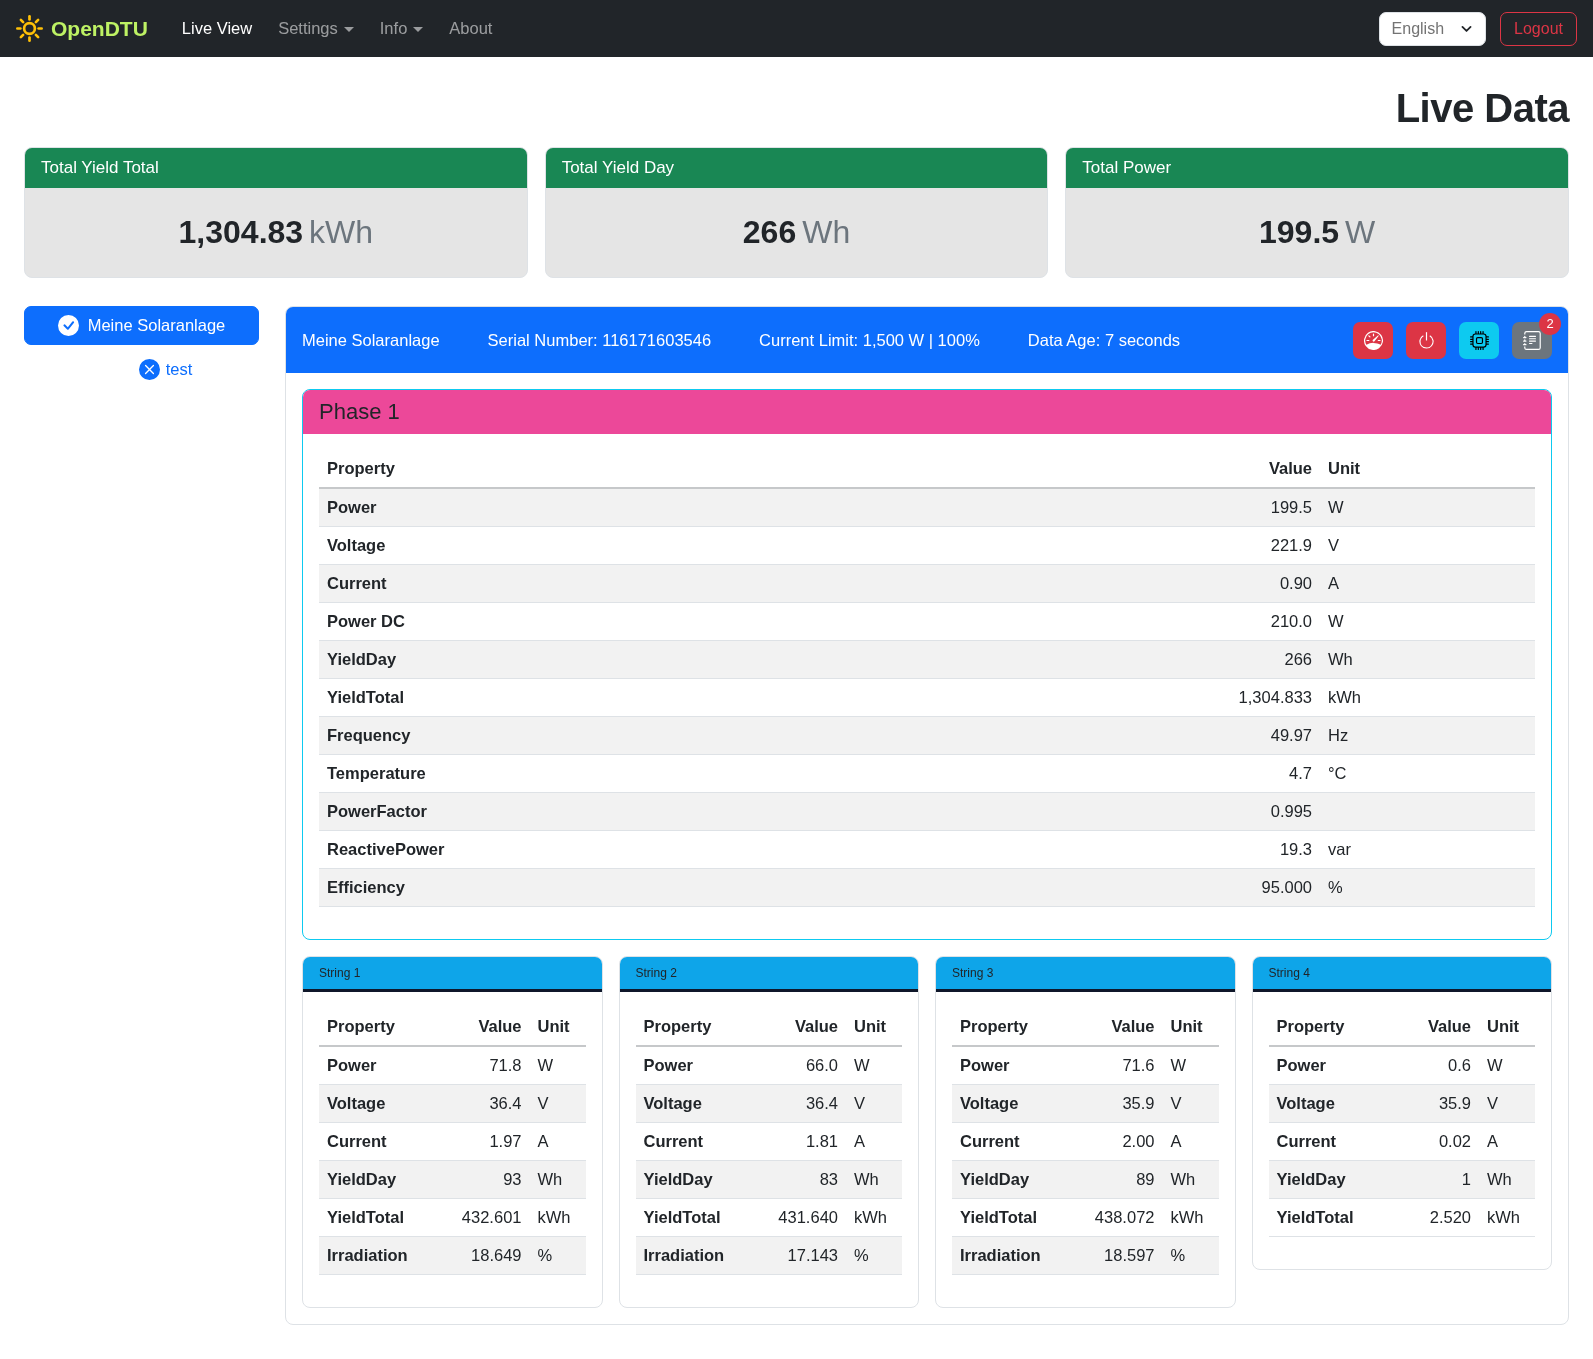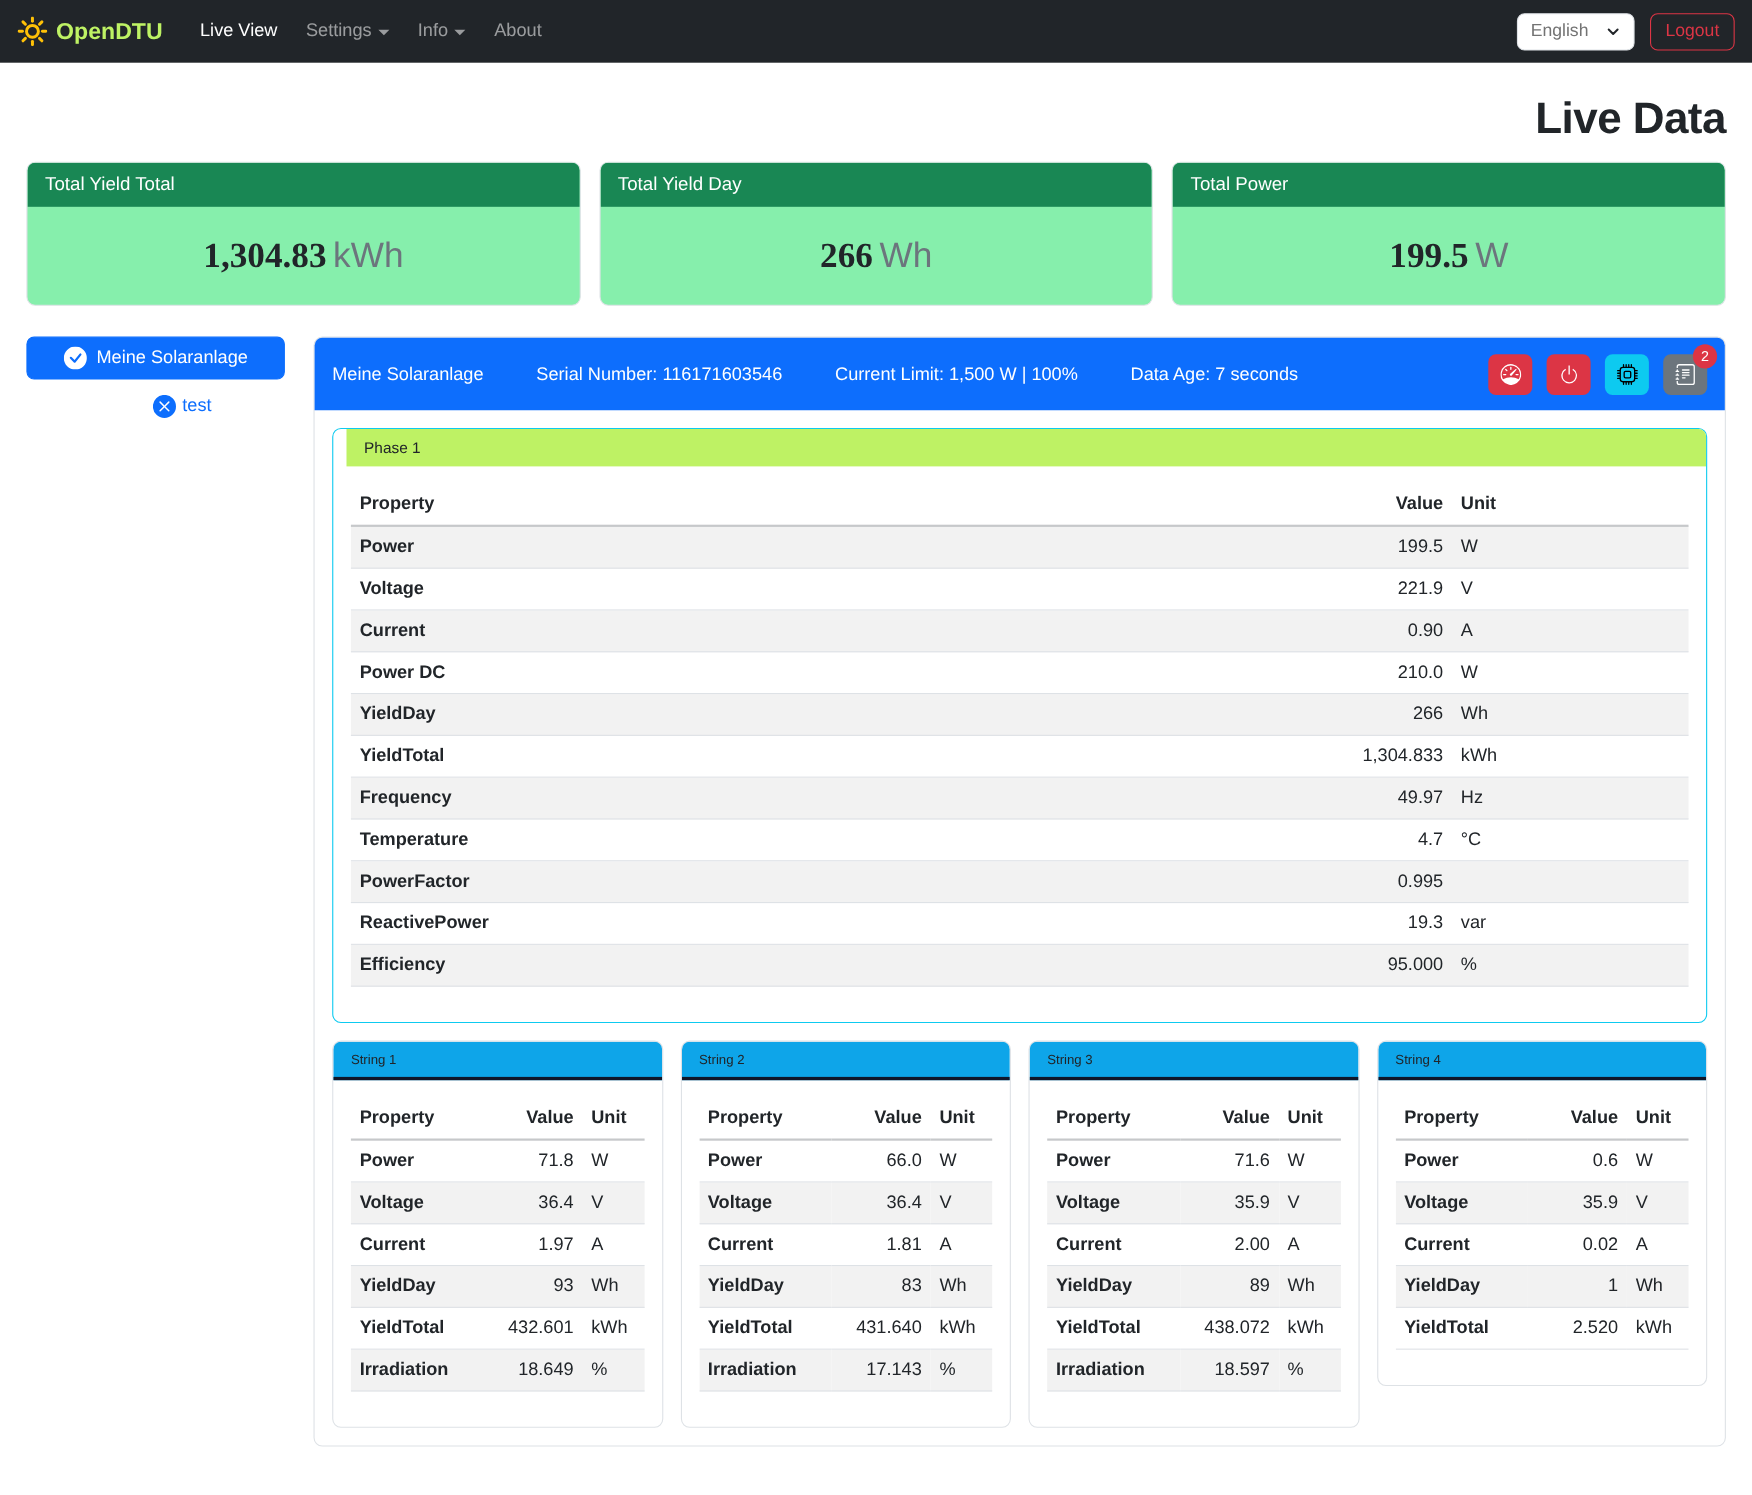--- a/index.html
+++ b/index.html
@@ -37,24 +37,24 @@
   }
   .logout-btn {
     background:transparent; color:#dc3545; border:1px solid #dc3545; border-radius:7px;
     font-size:16px; padding:7px 13px; cursor:pointer; font-family:inherit;
   }
   
   .container { padding:0 24px; }
   h1.page-title { font-size:40px; font-weight:700; margin:29px 0 16px; letter-spacing:-.5px;text-align:right; }
   
   .summary-grid { display:grid; grid-template-columns:repeat(3,1fr); gap:17px; margin-bottom:28px; }
-  .card { border:1px solid #dee2e6; border-radius:8px; background:#86efac; overflow:hidden; }
+  .card { border:1px solid #dee2e6; border-radius:8px; background:#e5e5e5; overflow:hidden; }
   .card-header-success { background:#198754; color:#fff; padding:10px 16px; font-size:17px; font-weight:500; }
   .summary-body { padding:26px 16px; text-align:center; font-size:32px; }
-  .summary-body .num { font-weight:600; color:#212529;font-family:Liberation Serif, serif; }
+  .summary-body .num { font-weight:600; color:#212529; }
   .summary-body .unit { color:#6c757d; margin-left:6px; }
   
   .content-row { display:flex; gap:26px; align-items:flex-start; }
   .sidebar { width:235px; flex:0 0 235px; display:flex; flex-direction:column; align-items:center; gap:14px; }
   .inv-select-btn {
     width:100%; background:#0d6efd; border:1px solid #0d6efd; color:#fff; border-radius:7px;
     padding:8px 10px; font-size:16.5px; display:flex; align-items:center; justify-content:center; gap:9px;
     cursor:pointer; font-family:inherit;
   }
   .inv-test-link { display:flex; align-items:center; gap:6px; color:#0d6efd; font-size:16.5px; cursor:pointer; text-decoration:none;margin-left:48px; }
@@ -74,21 +74,21 @@
   .icon-btn.info   { background:#0dcaf0; color:#000; }
   .icon-btn.secondary { background:#6c757d; color:#fff; }
   .badge-count {
     position:absolute; top:-9px; right:-9px; background:#dc3545; color:#fff; font-size:13px;
     min-width:22px; height:22px; border-radius:11px; display:flex; align-items:center; justify-content:center;
     padding:0 5px; font-weight:400;
   }
   .panel-body { padding:16px; }
   
   .phase-card { border:1px solid #0dcaf0; border-radius:8px; overflow:hidden; margin-bottom:16px; }
-  .phase-header { background:#bef264; color:#212529; padding:9px 16px; font-size:14px;margin-left:12px; }
+  .phase-header { background:#ec4899; color:#212529; padding:9px 16px; font-size:22px; }
   .card-body { padding:16px; }
   
   table.data-table { width:100%; border-collapse:collapse; margin-bottom:16px; font-size:16.5px; }
   .data-table th, .data-table td { padding:9px 8px; text-align:left; border-bottom:1px solid #dee2e6; }
   .data-table thead th { border-bottom:2px solid #c6c8ca; font-weight:700; }
   .data-table th.col-value, .data-table td.cell-value { text-align:right; }
   .data-table tbody th { font-weight:700; }
   .phase-card .col-value { width:120px; }
   .phase-card .col-unit  { width:215px; }
   .string-card .col-unit { width:56px; }

